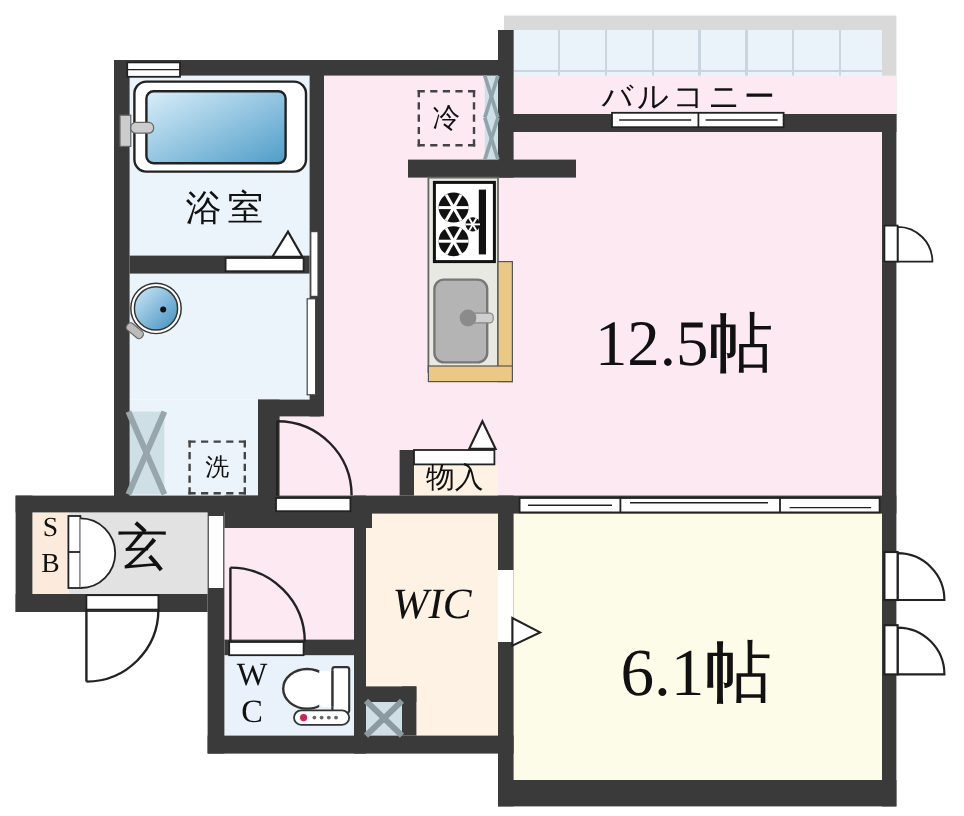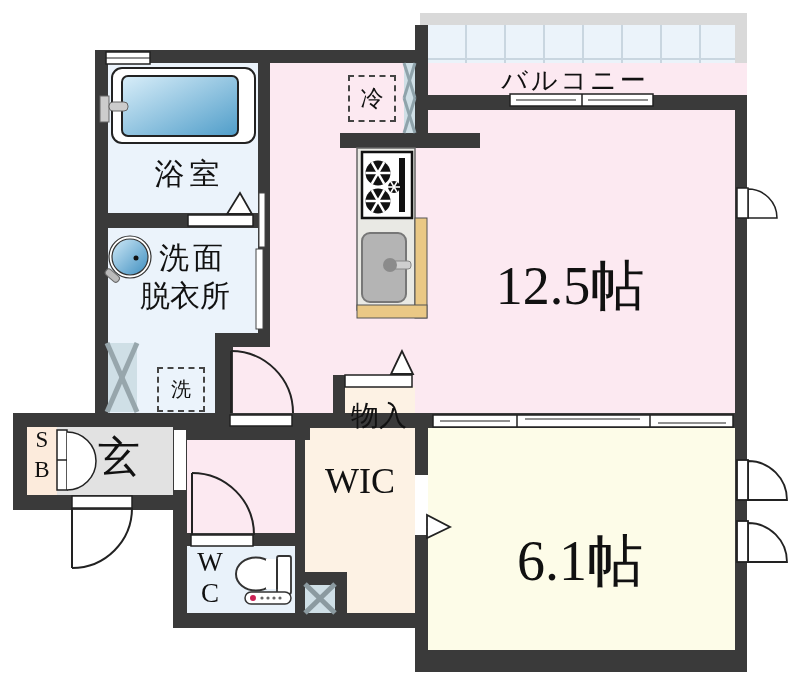--- a/index.html
+++ b/index.html
@@ -247,28 +247,26 @@
   <div class="dashedbox" style="left:157px;top:367px;width:44px;height:41px;">
     <span class="lbl" style="font-size:20px;">洗</span>
   </div>
 
   <div class="label" style="left:430px;top:43px;width:290px;font-size:26px;letter-spacing:3px;margin-top:24px;">バルコニー</div>
 
   <div class="label" style="left:420px;top:258px;width:300px;font-size:54px;font-family:Liberation Serif, serif;">12.5帖</div>
 
   <div class="label" style="left:430px;top:532px;width:300px;font-size:56px;text-align:center;">6.1帖</div>
 
-  <div class="label" style="left:300px;top:463px;width:120px;font-size:36px;">WIC</div>
-
-  <div class="label" style="left:344px;top:401px;width:70px;font-size:28px;">物入</div>
+  <div class="label" style="left:300px;top:485px;width:120px;font-size:36px;font-style:italic;">WIC</div>
+
+  <div class="label" style="left:344px;top:387px;width:70px;font-size:24px;">物入</div>
 
   <div class="label" style="left:108px;top:158px;width:163px;font-size:30px;letter-spacing:5px;">浴室</div>
 
-  <div class="label" style="left:118px;top:242px;width:150px;font-size:30px;letter-spacing:4px;">洗面</div>
-  <div class="label" style="left:110px;top:280px;width:150px;font-size:30px;">脱衣所</div>
 
   <div class="label" style="left:96px;top:435px;width:46px;font-size:42px;">玄</div>
 
   <div class="label" style="left:27px;top:428px;width:30px;font-size:23px;">S</div>
   <div class="label" style="left:27px;top:458px;width:30px;font-size:23px;">B</div>
 
   <div class="label" style="left:192px;top:548px;width:36px;font-size:27px;">W</div>
   <div class="label" style="left:192px;top:579px;width:36px;font-size:27px;">C</div>
 
 </div>

